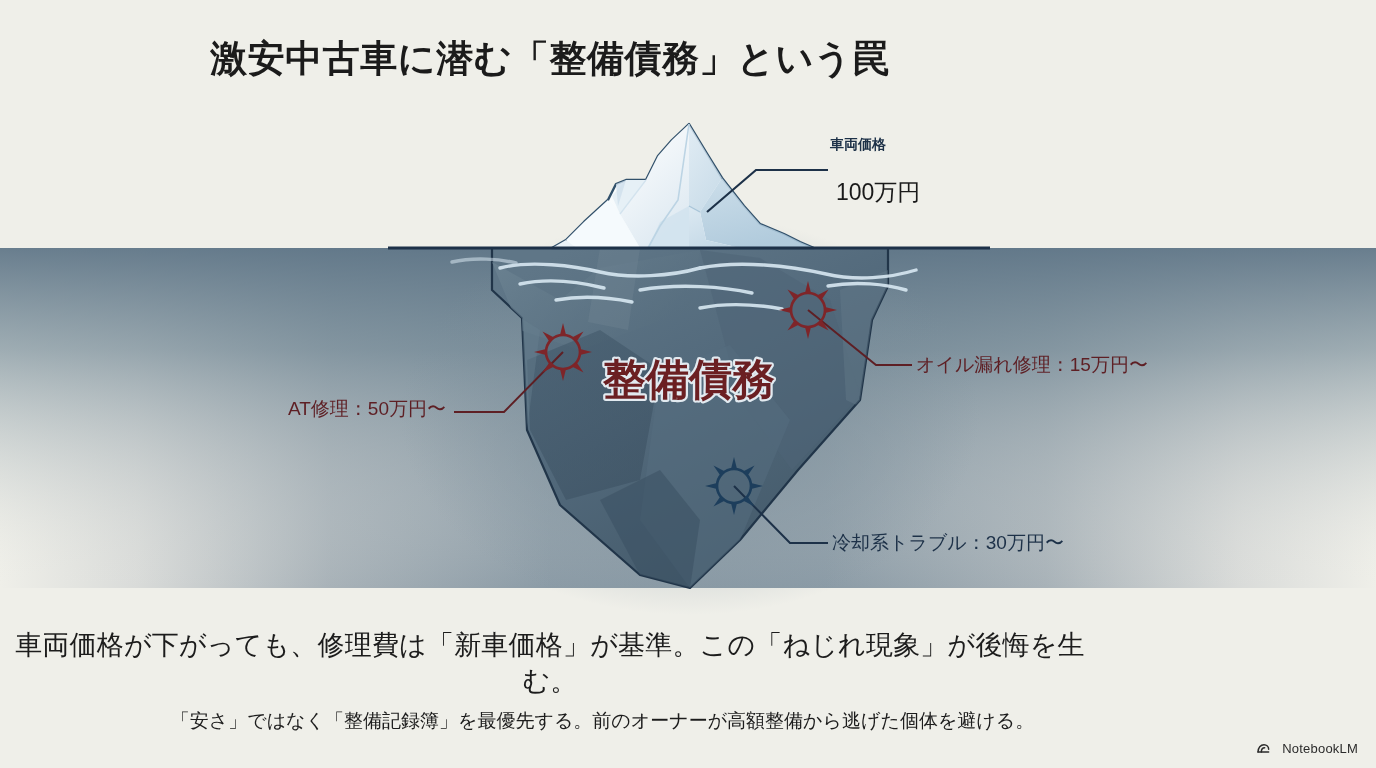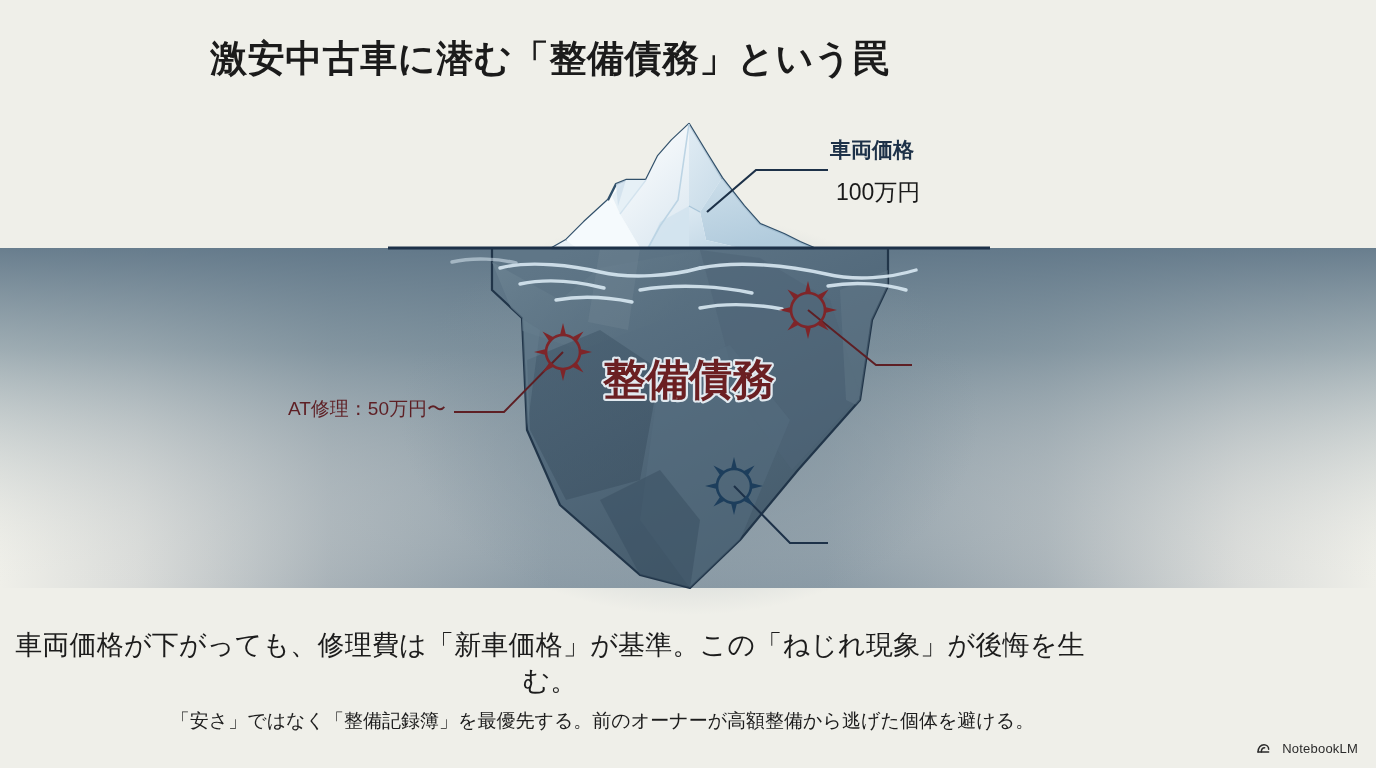--- a/index.html
+++ b/index.html
@@ -43,21 +43,21 @@
 
   
   .anno {
     position: absolute;
     font-family: "Liberation Sans", "DejaVu Sans", sans-serif;
     white-space: nowrap;
   }
   .anno-top-title {
     left: 830px;
     top: 136px;
-    font-size: 21px;
+    font-size: 14px;
     font-weight: 700;
     color: #1d3148;
   }
   .anno-top-value {
     left: 836px;
     top: 177px;
     font-size: 23px;
     font-weight: 400;
     color: #1a1a1a;
   }
@@ -318,20 +318,22 @@
           <polygon points="-13.7,-10.5 -9,-14.5 -20.5,-20.5"></polygon>
         </g>
       </g>
     </g>
   </svg>
 
   <div class="anno anno-top-title">車両価格</div>
   <div class="anno anno-top-value">100万円</div>
 
   <div class="anno anno-left">AT修理：50万円〜</div>
+  <div class="anno anno-right-1">オイル漏れ修理：15万円〜</div>
+  <div class="anno anno-right-2">冷却系トラブル：30万円〜</div>
 
   <div class="caption">車両価格が下がっても、修理費は「新車価格」が基準。この「ねじれ現象」が後悔を生む。</div>
 
 
   <div class="advice-body">「安さ」ではなく「整備記録簿」を最優先する。前のオーナーが高額整備から逃げた個体を避ける。</div>
 
   <div class="watermark">
     <svg width="16" height="16" viewBox="0 0 24 24">
       <path d="M3 18c0-6 4-11 9-11 4 0 7 3 7 7" fill="none" stroke="#2b2b2b" stroke-width="2.2" stroke-linecap="round"></path>
       <path d="M8 18c0-3.5 2-6.5 5-6.5" fill="none" stroke="#2b2b2b" stroke-width="2.2" stroke-linecap="round"></path>

